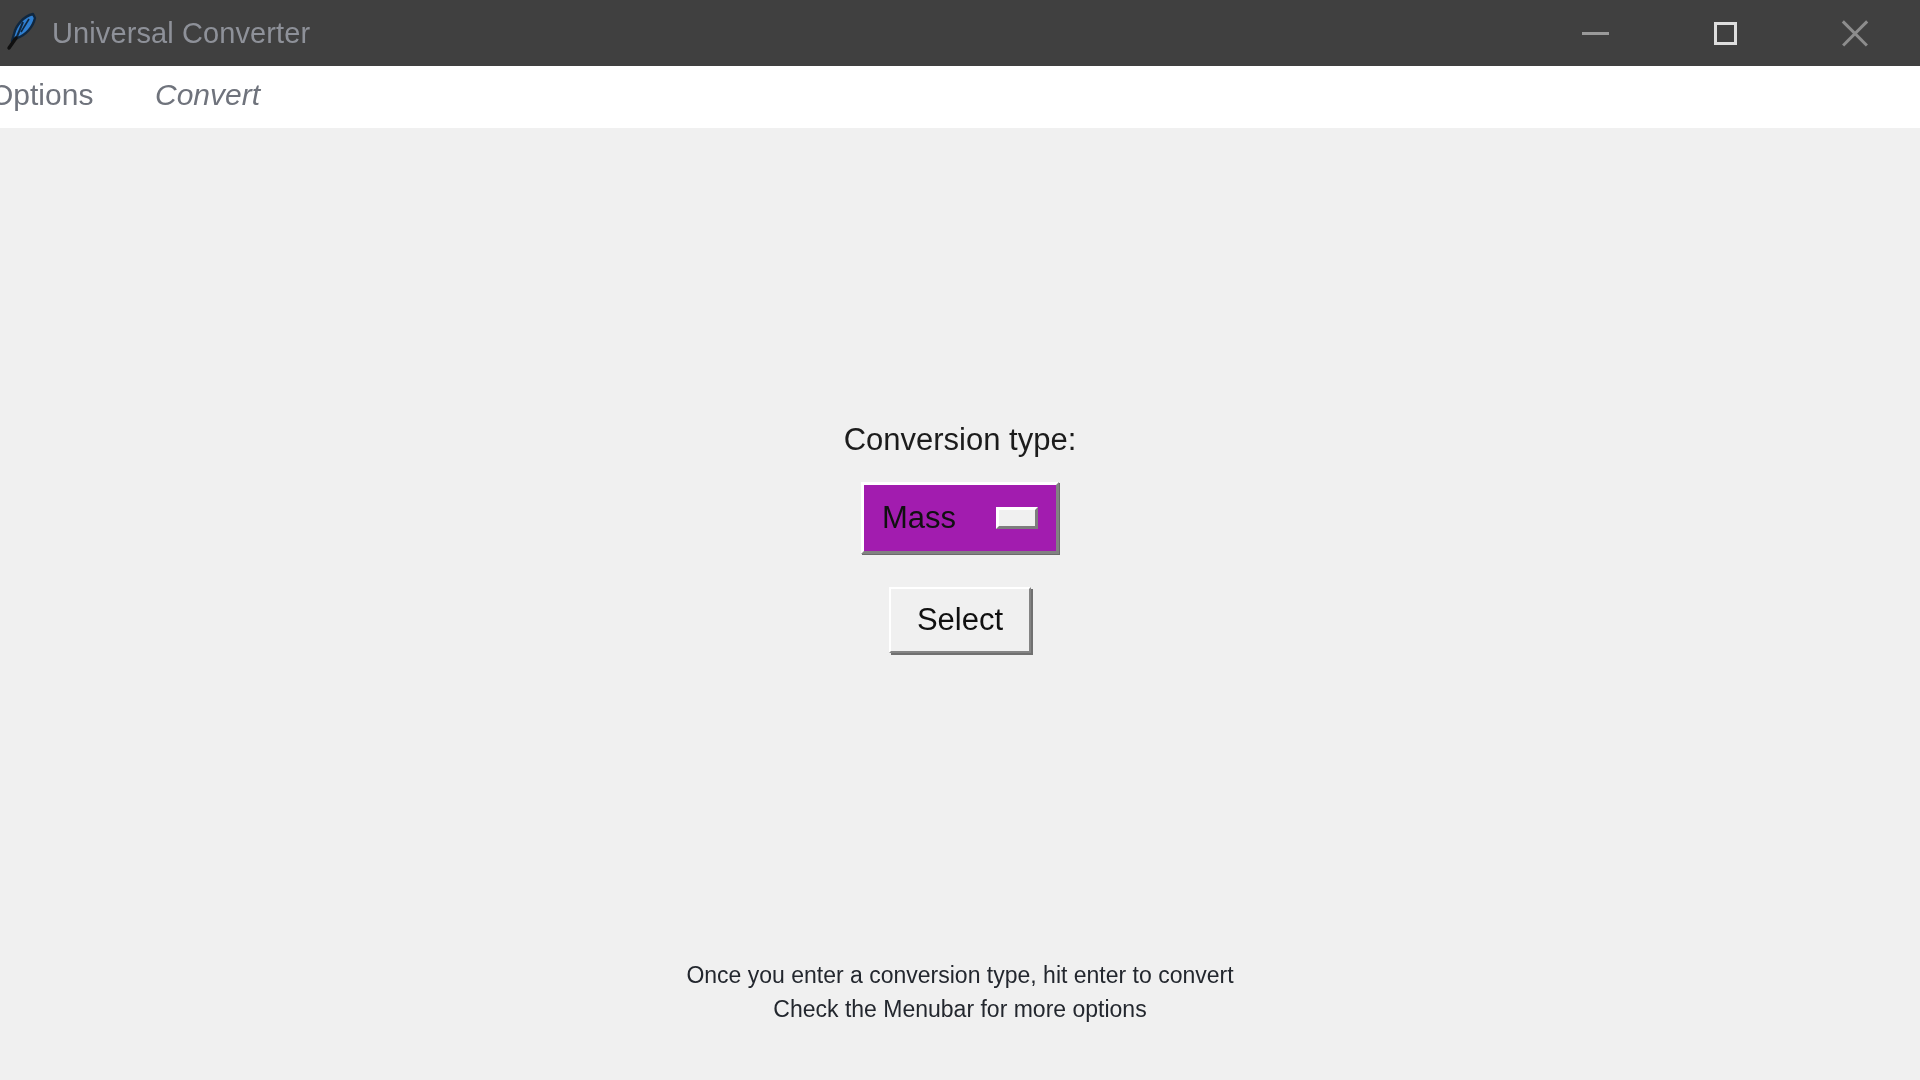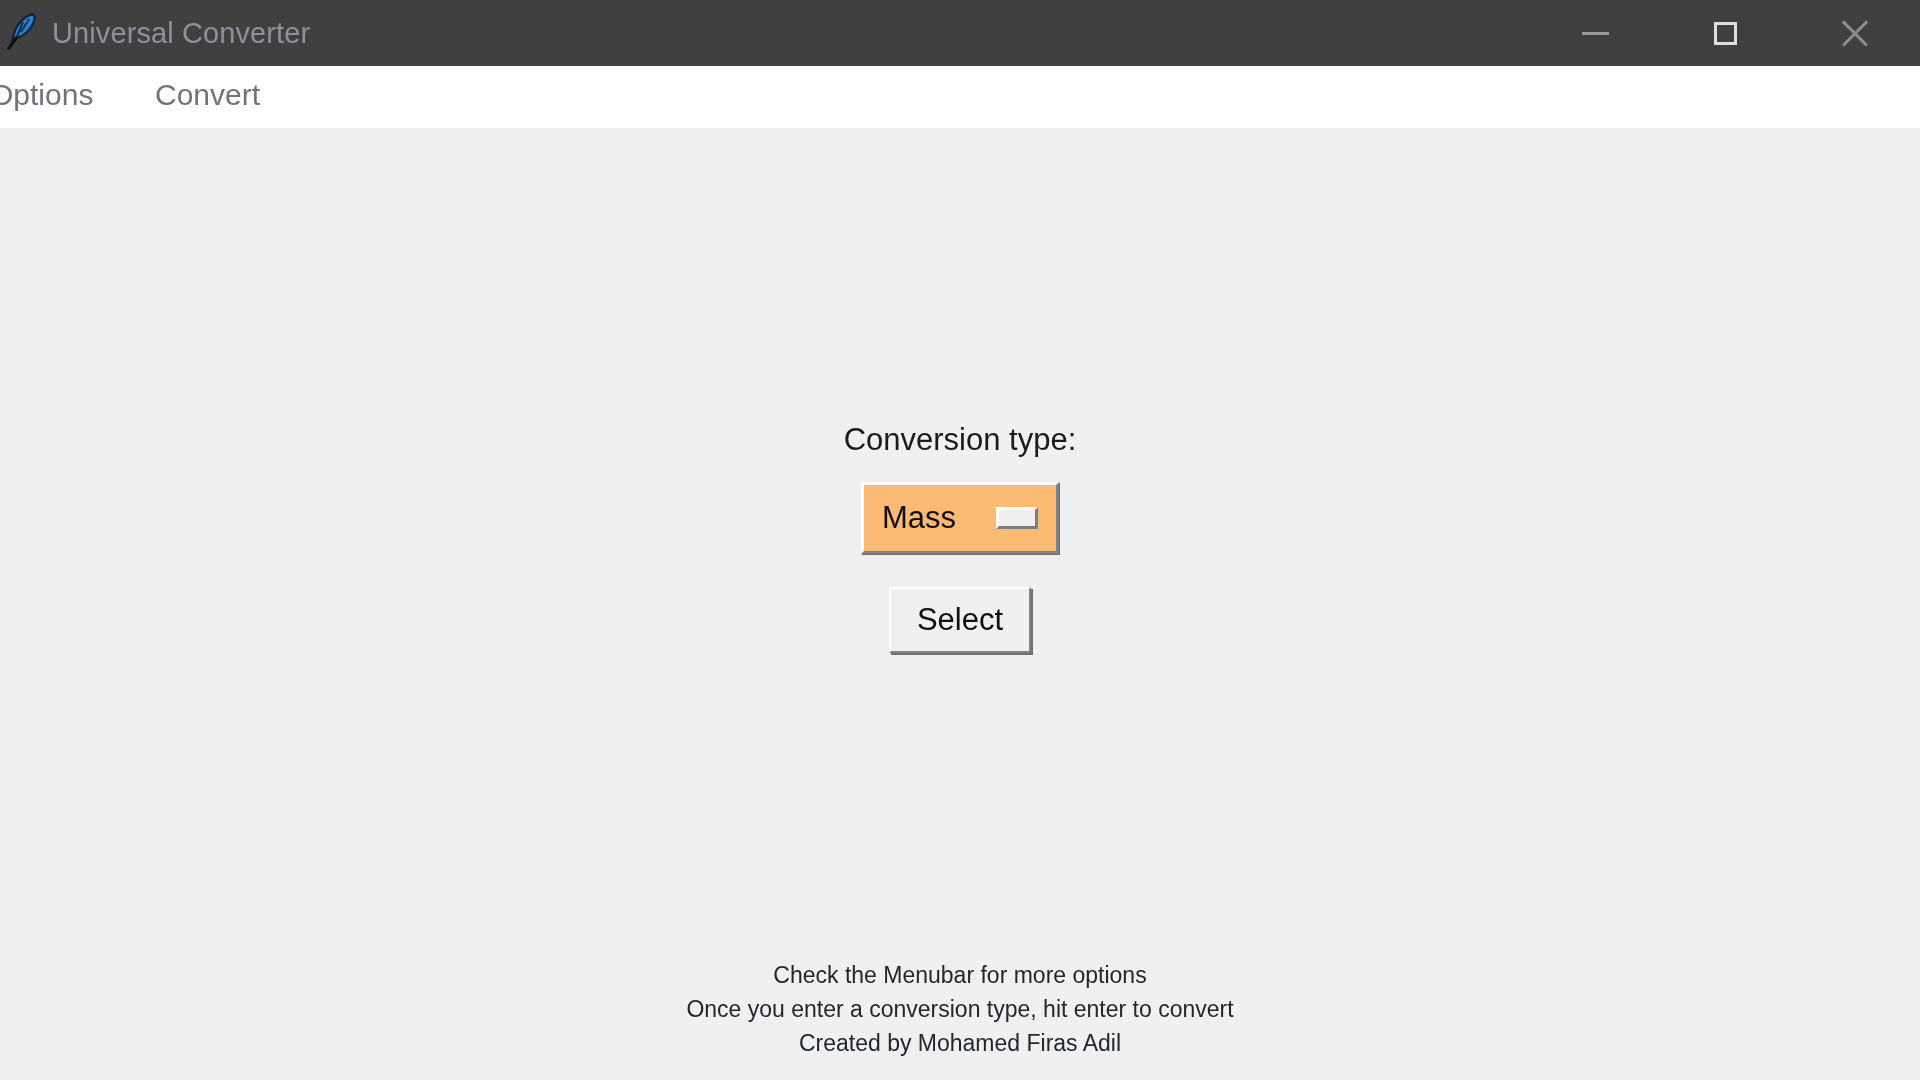--- a/index.html
+++ b/index.html
@@ -115,21 +115,21 @@
   .menu-item {
     position: absolute;
     top: 0;
     height: 62px;
     line-height: 58px;
     font-size: 30px;
     color: #6f737c;
     white-space: nowrap;
   }
   .menu-options { left: -10px; }
-  .menu-convert { left: 155px; }
+  .menu-convert { left: 155px; font-style: italic; }
 
   
   .content {
     position: absolute;
     left: 0;
     top: 128px;
     width: 1920px;
     height: 744px;
     background: #f0f0f0;
   }
@@ -153,21 +153,21 @@
   .optionmenu {
     display: inline-flex;
     align-items: center;
     justify-content: center;
     gap: 40px;
     margin-top: 22px;
     min-width: 195px;
     height: 72px;
     padding: 0 18px;
     box-sizing: border-box;
-    background: #fdba74;
+    background: #a21caf;
     border-top: 3px solid #ffffff;
     border-left: 3px solid #ffffff;
     border-right: 3px solid #828282;
     border-bottom: 3px solid #828282;
     box-shadow: 1px 1px 0 0 #6b6b6b;
     font-size: 31px;
     color: #101010;
   }
   .om-value { white-space: nowrap; }
   .om-indicator {
@@ -263,19 +263,18 @@
         <span class="om-indicator"></span>
       </div>
 
       <div>
         <div class="tk-button">Select</div>
       </div>
 
     </div>
 
     <div class="footer-notes">
+      <div class="note-line">Once you enter a conversion type, hit enter to convert</div>
       <div class="note-line">Check the Menubar for more options</div>
-      <div class="note-line">Once you enter a conversion type, hit enter to convert</div>
-      <div class="note-line">Created by Mohamed Firas Adil</div>
     </div>
 
   </div>
 </div>
 
 </body></html>

